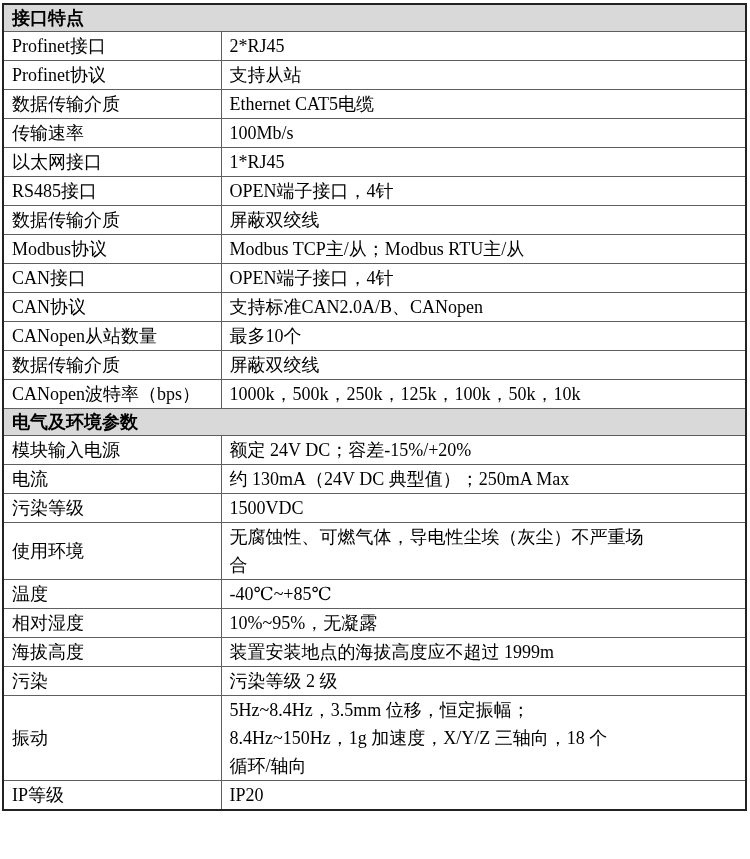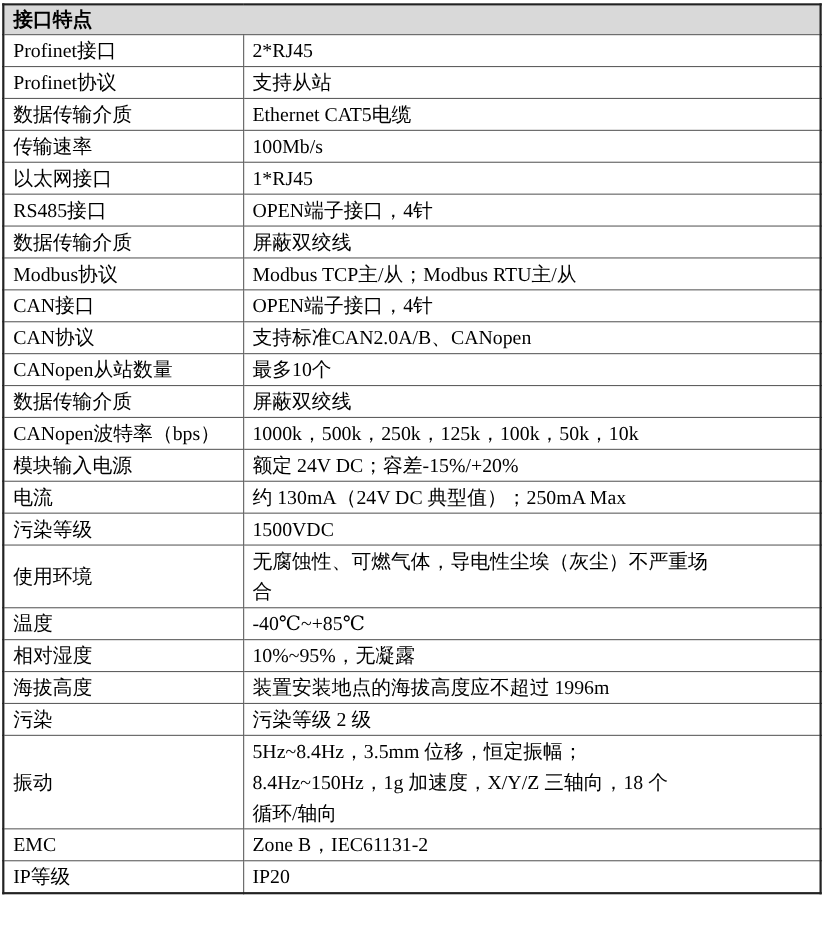--- a/index.html
+++ b/index.html
@@ -104,20 +104,23 @@
         <td>最多10个</td>
       </tr>
       <tr class="data-row">
         <td>数据传输介质</td>
         <td>屏蔽双绞线</td>
       </tr>
       <tr class="data-row">
         <td>CANopen波特率（bps）</td>
         <td>1000k，500k，250k，125k，100k，50k，10k</td>
       </tr>
+      <tr class="section-header-row">
+        <td colspan="2">电气及环境参数</td>
+      </tr>
       <tr class="data-row">
         <td>模块输入电源</td>
         <td>额定 24V DC；容差-15%/+20%</td>
       </tr>
       <tr class="data-row">
         <td>电流</td>
         <td>约 130mA（24V DC 典型值）；250mA Max</td>
       </tr>
       <tr class="data-row">
         <td>污染等级</td>
@@ -133,36 +136,32 @@
       <tr class="data-row">
         <td>温度</td>
         <td>-40℃~+85℃</td>
       </tr>
       <tr class="data-row">
         <td>相对湿度</td>
         <td>10%~95%，无凝露</td>
       </tr>
       <tr class="data-row">
         <td>海拔高度</td>
-        <td>装置安装地点的海拔高度应不超过 1996m</td>
+        <td>装置安装地点的海拔高度应不超过 1999m</td>
       </tr>
       <tr class="data-row">
         <td>污染</td>
         <td>污染等级 2 级</td>
       </tr>
       <tr class="data-row">
         <td>振动</td>
         <td>
           <span class="value-line">5Hz~8.4Hz，3.5mm 位移，恒定振幅；</span>
           <span class="value-line">8.4Hz~150Hz，1g 加速度，X/Y/Z 三轴向，18 个</span>
           <span class="value-line">循环/轴向</span>
         </td>
       </tr>
       <tr class="data-row">
-        <td>EMC</td>
-        <td>Zone B，IEC61131-2</td>
-      </tr>
-      <tr class="data-row">
         <td>IP等级</td>
         <td>IP20</td>
       </tr>
     </tbody>
 </table>
 
 </body></html>

